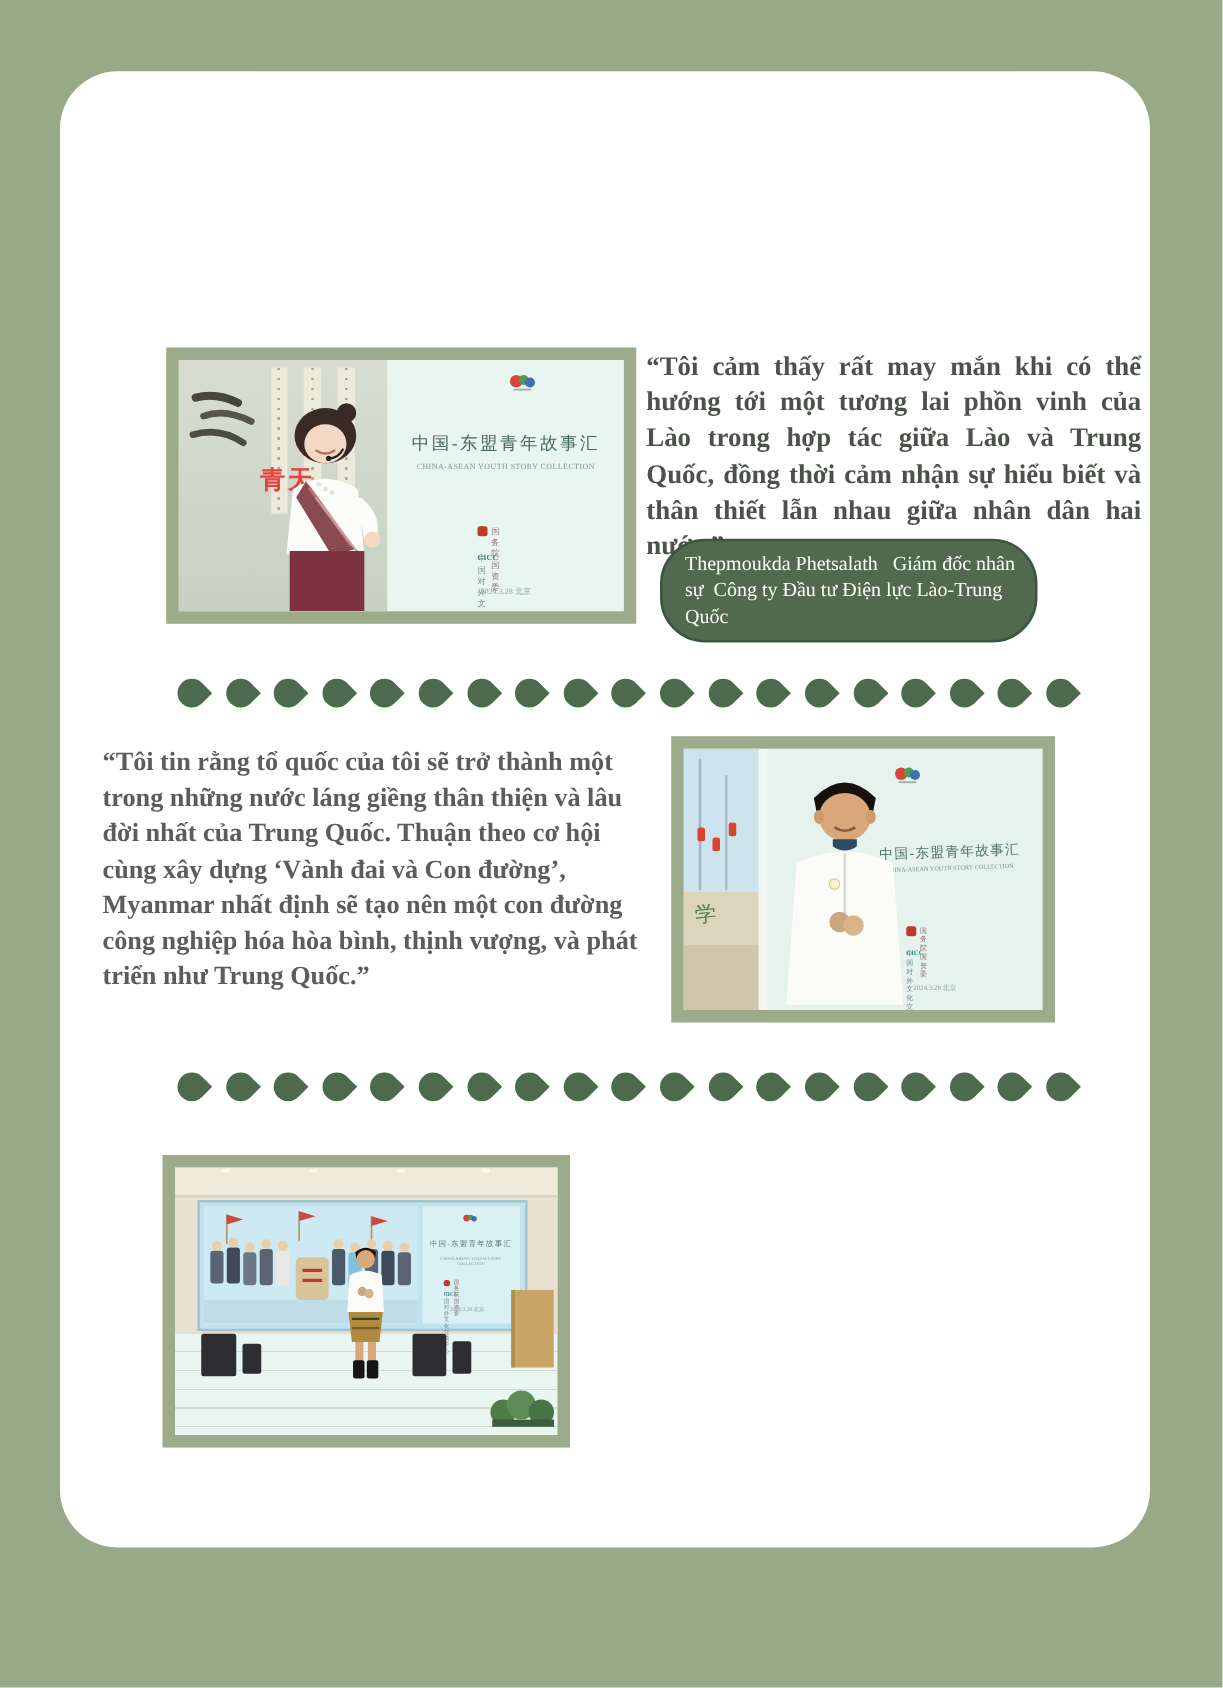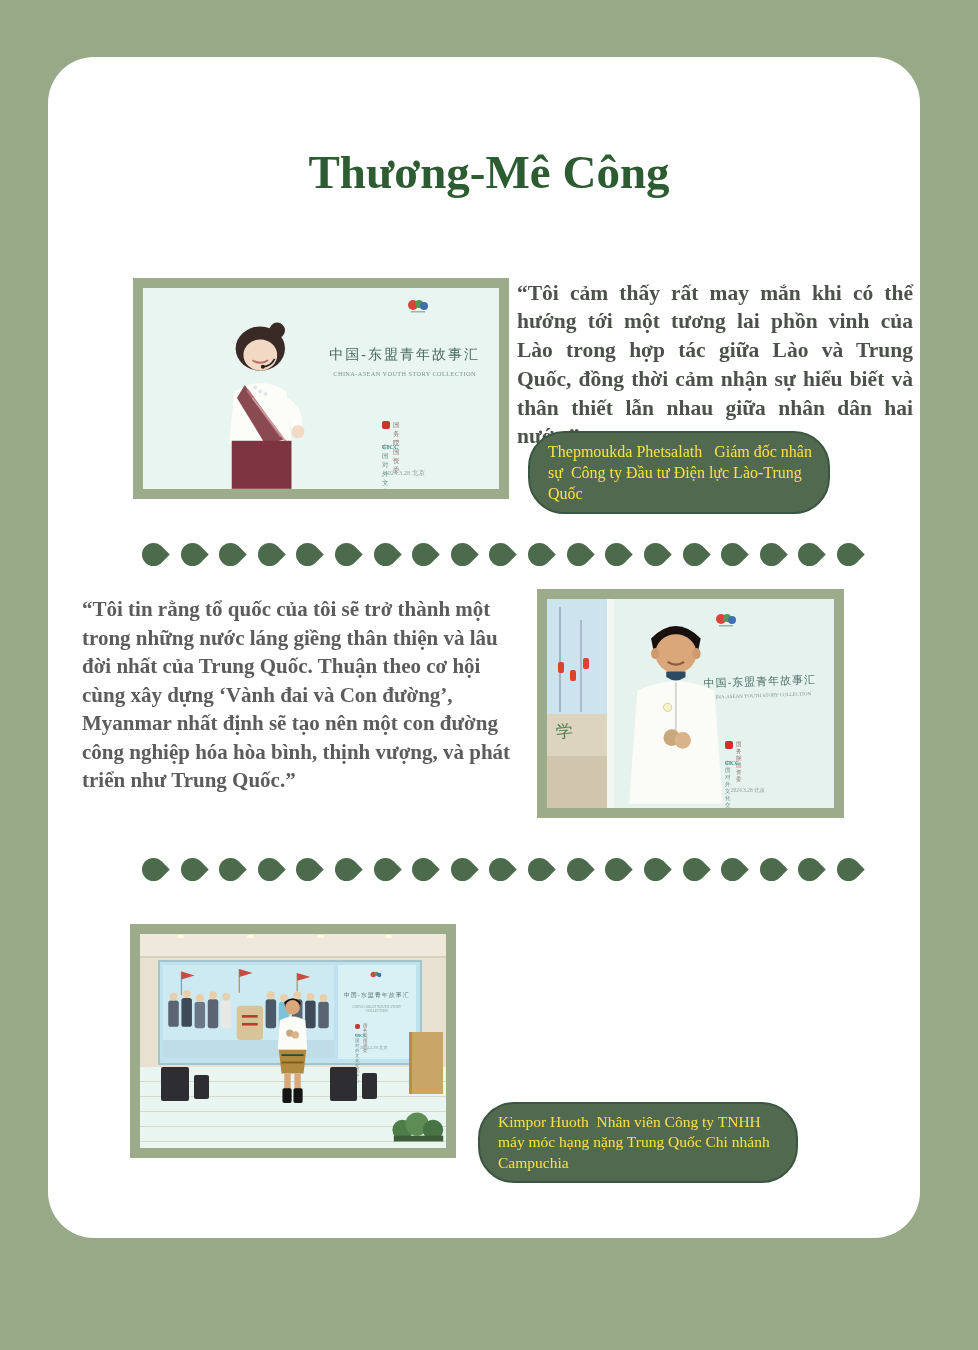--- a/index.html
+++ b/index.html
@@ -9,21 +9,21 @@
 
   .title{position:absolute;left:0;top:112px;width:978px;text-align:center;
          font-weight:bold;font-size:47px;line-height:1.24;color:#2d5c33;}
   .title .tline{display:block;}
 
   .quote{position:absolute;font-weight:bold;}
   .quote1{left:517px;top:257px;width:396px;font-size:21.5px;line-height:1.34;color:#4c524b;text-align:justify;}
   .quote2{left:82px;top:574px;width:436px;font-size:21px;line-height:1.36;color:#5c5c5c;}
   .quote3{left:477px;top:901px;width:436px;font-size:21.5px;line-height:1.40;color:#5e5e5e;}
 
-  .pill{position:absolute;box-sizing:border-box;background:#51694e;color:#fde047;
+  .pill{position:absolute;box-sizing:border-box;background:#51694e;color:#ffffff;
         border:2px solid #3b5640;border-radius:36px;padding:8px 14px 8px 18px;
         line-height:1.32;white-space:pre-wrap;}
   .pill1{left:528px;top:431px;width:302px;font-size:16px;}
   .pill2{left:128px;top:761px;width:316px;font-size:14.8px;}
   .pill3{left:478px;top:1102px;width:320px;font-size:15.5px;}
 
   .sep{position:absolute;left:142px;width:718px;height:26px;display:flex;
        justify-content:space-between;align-items:center;}
   .sep1{top:541px;} .sep2{top:856px;}
   .leaf{width:23px;height:23px;background:#4c6b4c;border-radius:50% 0 50% 50%;transform:rotate(45deg);}
@@ -97,24 +97,34 @@
   .p3-plant{left:81%;top:79%;width:19%;height:21%;}
   .p3-man{left:41%;top:28%;width:18%;height:52%;}
 </style>
 </head>
 <body>
 
 <div class="page">
   <div class="card"></div>
 
   <h1 class="title">
-    <span class="tline">Thương-Mê Công</span>
   </h1>
 
   <div class="photo photo1">
+    <div class="p1-left">
+      <svg class="p1-callig" viewBox="0 0 60 50">
+        <path d="M8 6 Q24 2 40 10" stroke="#46463e" stroke-width="6" fill="none" stroke-linecap="round"></path>
+        <path d="M14 20 Q30 14 50 24" stroke="#55554a" stroke-width="5" fill="none" stroke-linecap="round"></path>
+        <path d="M6 34 Q26 28 44 40" stroke="#4c4c42" stroke-width="5" fill="none" stroke-linecap="round"></path>
+      </svg>
+      <div class="p1-scroll p1-s1"></div>
+      <div class="p1-scroll p1-s2"></div>
+      <div class="p1-scroll p1-s3"></div>
+      <div class="p1-red">青天</div>
+    </div>
     <div class="p1-right">
       <svg class="p1-emblem" viewBox="0 0 26 16">
         <circle cx="8" cy="7" r="5" fill="#d8443a"></circle>
           <circle cx="14" cy="6" r="4" fill="#4f9a56"></circle>
         <circle cx="19" cy="8" r="4" fill="#3f6fae"></circle>
           <rect x="6" y="13" width="14" height="1.5" fill="#9bb3ad"></rect>
       </svg>
       <div class="p1-cn">中国-东盟青年故事汇</div>
       <div class="p1-en">CHINA-ASEAN YOUTH STORY COLLECTION</div>
       <div class="p1-logo1"><span class="logo-sq"></span><span>国务院国资委</span></div>
@@ -321,14 +331,13 @@
       <path d="M15 60 L45 60 L42 86 L18 86 Z" fill="#b08a3e"></path>
       <line x1="18" y1="66" x2="42" y2="66" stroke="#2f4a32" stroke-width="2"></line>
       <line x1="18" y1="74" x2="42" y2="74" stroke="#7a5c22" stroke-width="2"></line>
       <rect x="21" y="86" width="7" height="22" fill="#d9a77a"></rect>
       <rect x="32" y="86" width="7" height="22" fill="#d9a77a"></rect>
       <rect x="19" y="102" width="10" height="16" rx="2" fill="#151515"></rect>
       <rect x="31" y="102" width="10" height="16" rx="2" fill="#151515"></rect>
     </svg>
   </div>
 
-  <div class="pill pill3">Kimpor Huoth  Nhân viên Công ty TNHH máy móc hạng nặng Trung Quốc Chi nhánh Campuchia</div>
 </div>
 
 </body></html>

